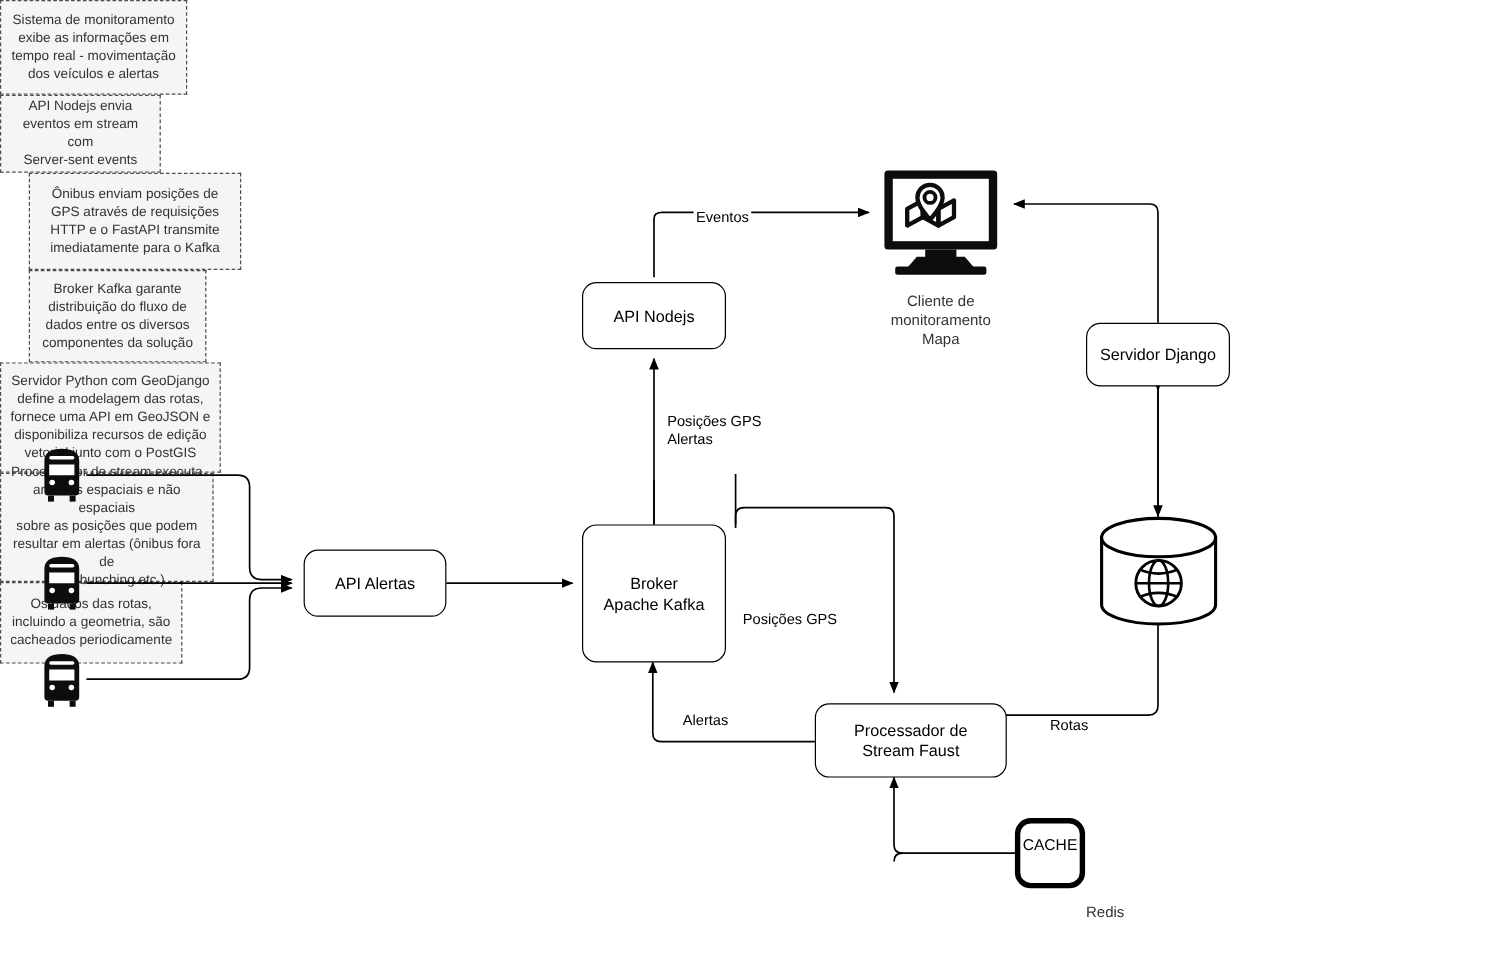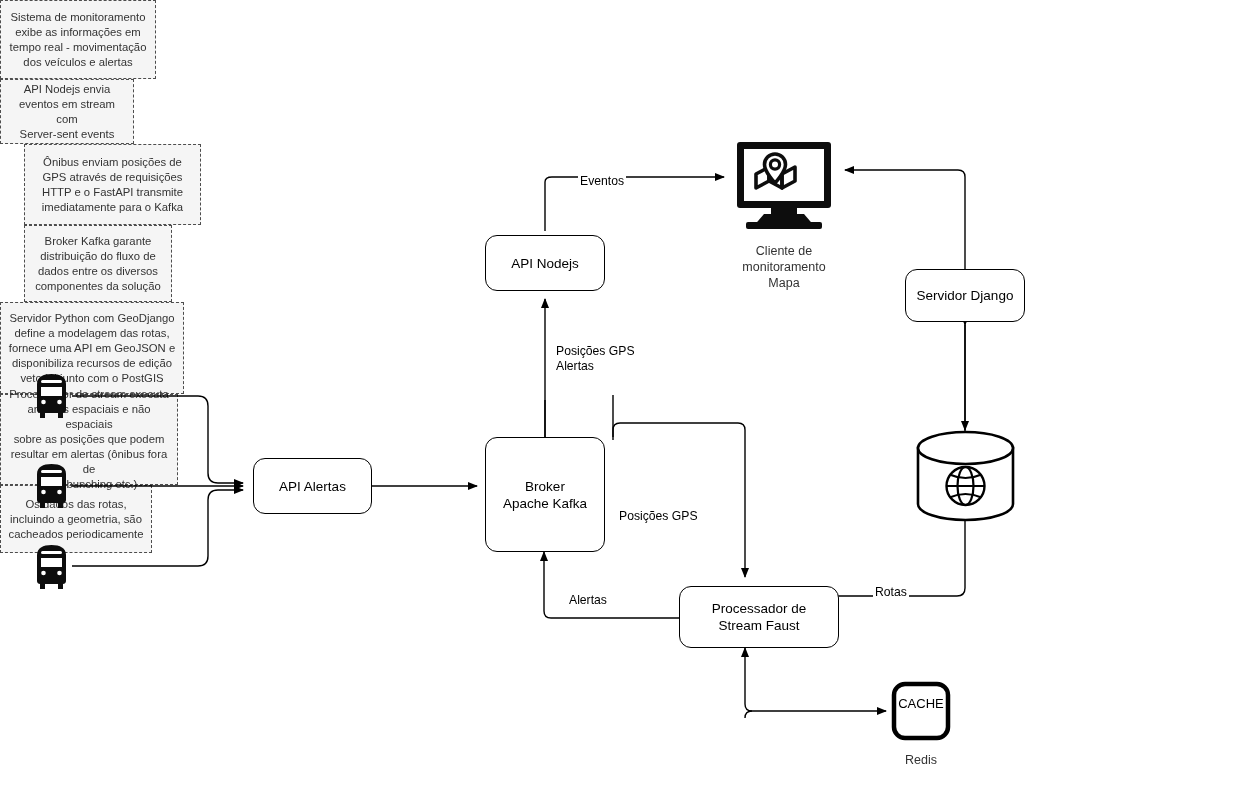--- a/index.html
+++ b/index.html
@@ -82,21 +82,21 @@
 
   <div class="elabel" style="left:578px;top:174px;">Eventos</div>
 
   <div class="elabel" style="left:554px;top:344px;">Posições GPS
 Alertas</div>
 
   <div class="elabel" style="left:617px;top:509px;">Posições GPS</div>
 
   <div class="elabel" style="left:567px;top:593px;">Alertas</div>
 
-  <div class="elabel" style="left:873px;top:585px;">Rotas</div>
+  <div class="elabel" style="left:873px;top:597px;">Rotas</div>
 
   <div class="node proc" style="left:253px;top:458px;width:119px;height:56px;">
     <span style="white-space:pre-line">API Alertas</span>
   </div>
 
   <div class="node proc" style="left:485px;top:437px;width:120px;height:115px;">
     <span style="white-space:pre-line">Broker
 Apache Kafka</span>
   </div>
 
@@ -141,21 +141,21 @@
       <path d="M5,18 L5,74 a47.5,16 0 0 0 95,0 L100,18 z" fill="#ffffff" stroke="#000" stroke-width="2.6"></path>
       <ellipse cx="52.5" cy="18" rx="47.5" ry="16" fill="#ffffff" stroke="#000" stroke-width="2.6"></ellipse>
       <circle cx="52.5" cy="56" r="19" fill="none" stroke="#000" stroke-width="2.4"></circle>
       <ellipse cx="52.5" cy="56" rx="8" ry="19" fill="none" stroke="#000" stroke-width="2.2"></ellipse>
       <line x1="33.5" y1="56" x2="71.5" y2="56" stroke="#000" stroke-width="2.2"></line>
       <path d="M36.5,44.5 a40,40 0 0 0 32,0" fill="none" stroke="#000" stroke-width="2.2"></path>
       <path d="M36.5,67.5 a40,40 0 0 1 32,0" fill="none" stroke="#000" stroke-width="2.2"></path>
     </svg>
   </div>
 
-  <div class="iconwrap" style="left:891px;top:681px;width:84px;height:60px;">
+  <div class="iconwrap" style="left:845px;top:681px;width:84px;height:60px;">
     <svg width="60" height="60" viewBox="0 0 60 60">
       <rect x="3" y="3" width="54" height="54" rx="11" fill="#ffffff" stroke="#000" stroke-width="4.5"></rect>
       <text x="30" y="27" text-anchor="middle" font-family="Liberation Sans, sans-serif" font-size="13" fill="#000" id="redis-cache-text">CACHE</text>
     </svg>
   </div>
   <div class="caption" style="left:871px;top:752px;width:100px;">Redis</div>
 
   <div class="iconwrap" style="left:31px;top:372px;width:41px;height:47px;">
     <svg width="41" height="47" viewBox="0 0 41 47">
       <path d="M6,12 C6,5 12,2 20.5,2 C29,2 35,5 35,12 L35,38 C35,40 33.5,41 32,41 L9,41 C7.5,41 6,40 6,38 z" fill="#0d0d0d"></path>

